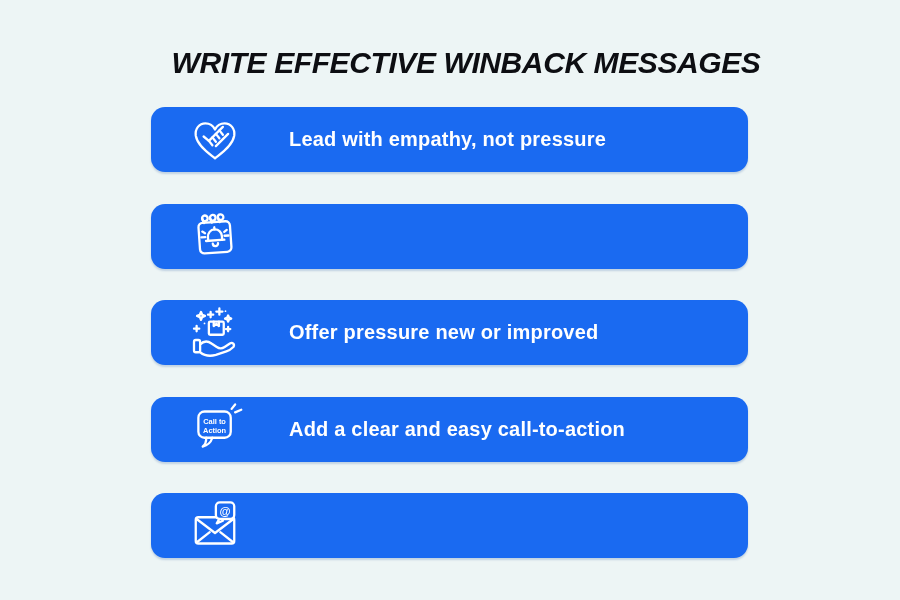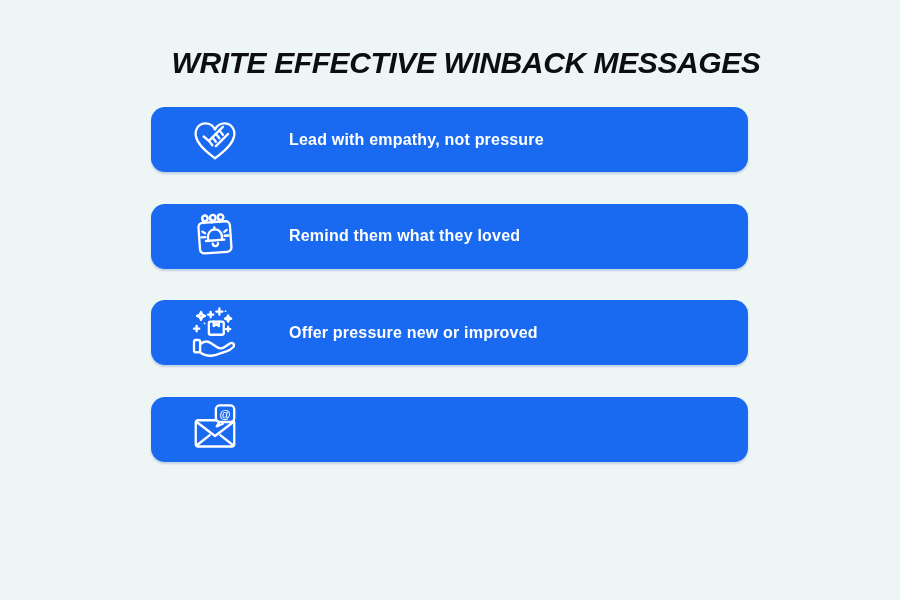--- a/index.html
+++ b/index.html
@@ -27,21 +27,21 @@
     border-radius:14px;
     display:flex;align-items:center;
     box-shadow:0 2px 2px rgba(18,70,150,0.20);
   }
   .icon{width:56px;height:56px;margin-left:36px;flex:0 0 auto;display:block;}
   .icon svg{display:block;width:56px;height:56px;}
   .icon svg *{vector-effect:non-scaling-stroke;}
   .label{
     margin-left:46px;
     color:var(--bar-text,#ffffff);
-    font-size:16px;font-weight:bold;letter-spacing:0.2px;
+    font-size:20px;font-weight:bold;letter-spacing:0.2px;
     white-space:nowrap;
   }
   .stroke{fill:none;stroke:var(--icon-stroke,#fff);stroke-width:2.3;stroke-linecap:round;stroke-linejoin:round;}
   .knock{fill:var(--bar,#1a6af1);stroke:var(--icon-stroke,#fff);stroke-width:2.3;stroke-linecap:round;stroke-linejoin:round;}
   .svgtxt{fill:var(--icon-stroke,#fff);font-family:"Liberation Sans",sans-serif;font-weight:bold;}
   .dot{fill:var(--icon-stroke,#fff);stroke:none;}
 </style>
 </head>
 <body>
 
@@ -79,21 +79,20 @@
             <circle class="stroke" cx="40" cy="11" r="3.2"></circle>
             <path class="stroke" d="M37 11l1.5 5.5"></path>
             <path class="stroke" d="M24 37v-4c0-5 3.5-8.5 8-8.5s8 3.5 8 8.5v4"></path>
             <path class="stroke" d="M21.5 37h21"></path>
             <path class="stroke" d="M32 24.5V22"></path>
             <path class="stroke" d="M29 40.5a3 3 0 0 0 6 0"></path>
             <path class="stroke" d="M18 26l3 2M16.5 32.5H21M46 26l-3 2M47.5 32.5H43"></path>
           </g>
         </svg>
       </span>
-      <span class="label">Remind them what they loved</span>
     </div>
 
     <div class="bar">
       <span class="icon">
         <svg viewBox="0 0 64 64" aria-hidden="true">
           <rect class="stroke" x="25" y="19" width="17" height="15" rx="1.5"></rect>
           <path class="stroke" d="M30.5 19v5l3-2.5 3 2.5v-5"></path>
           <rect class="stroke" x="8" y="40" width="7" height="14" rx="2"></rect>
           <path class="stroke" d="M15 45c4-4 9-4 13-1l6 4c3 2 6 2 9 0l6-4c3-2 6 1 4 4-2 2-5 4-8 5l-12 4c-7 2-13 1-18-3"></path>
           <path class="stroke" d="M16 8l1.3 3.2 3.2 1.3-3.2 1.3L16 17l-1.3-3.2-3.2-1.3 3.2-1.3Z"></path>
@@ -102,20 +101,32 @@
           <path class="stroke" d="M37 4v7M33.5 7.5h7"></path>
           <path class="stroke" d="M11 24v6M8 27h6"></path>
           <path class="stroke" d="M47 25v5M44.5 27.5h5"></path>
           <circle class="dot" cx="44" cy="7" r="1"></circle>
           <circle class="dot" cx="20" cy="21" r="1"></circle>
         </svg>
       </span>
       <span class="label">Offer pressure new or improved</span>
     </div>
 
+    <div class="bar">
+      <span class="icon">
+        <svg viewBox="0 0 64 64" aria-hidden="true">
+          <rect class="stroke" x="13" y="12" width="37" height="30" rx="7"></rect>
+          <path class="stroke" d="M22 42c0 5-1 8-4 10 5-1 9-4 11-10"></path>
+          <path class="stroke" d="M51 9l4-5M55 13l7-3"></path>
+          <text class="svgtxt" x="31.5" y="26" font-size="8.5" text-anchor="middle">Call to</text>
+          <text class="svgtxt" x="31.5" y="36" font-size="8.5" text-anchor="middle">Action</text>
+        </svg>
+      </span>
+      <span class="label">Add a clear and easy call-to-action</span>
+    </div>
 
     <div class="bar">
       <span class="icon">
         <svg viewBox="0 0 64 64" aria-hidden="true">
           <rect class="stroke" x="10" y="22" width="44" height="30" rx="3"></rect>
           <path class="stroke" d="M11 24l21 16 21-16"></path>
           <path class="stroke" d="M12 50l14-11M52 50l-14-11"></path>
           <path class="knock" d="M38 22l-4 7 7-3Z"></path>
           <rect class="knock" x="33" y="5" width="21" height="19" rx="4.5"></rect>
           <text class="svgtxt" x="43.5" y="19.5" font-size="13" text-anchor="middle">@</text>

